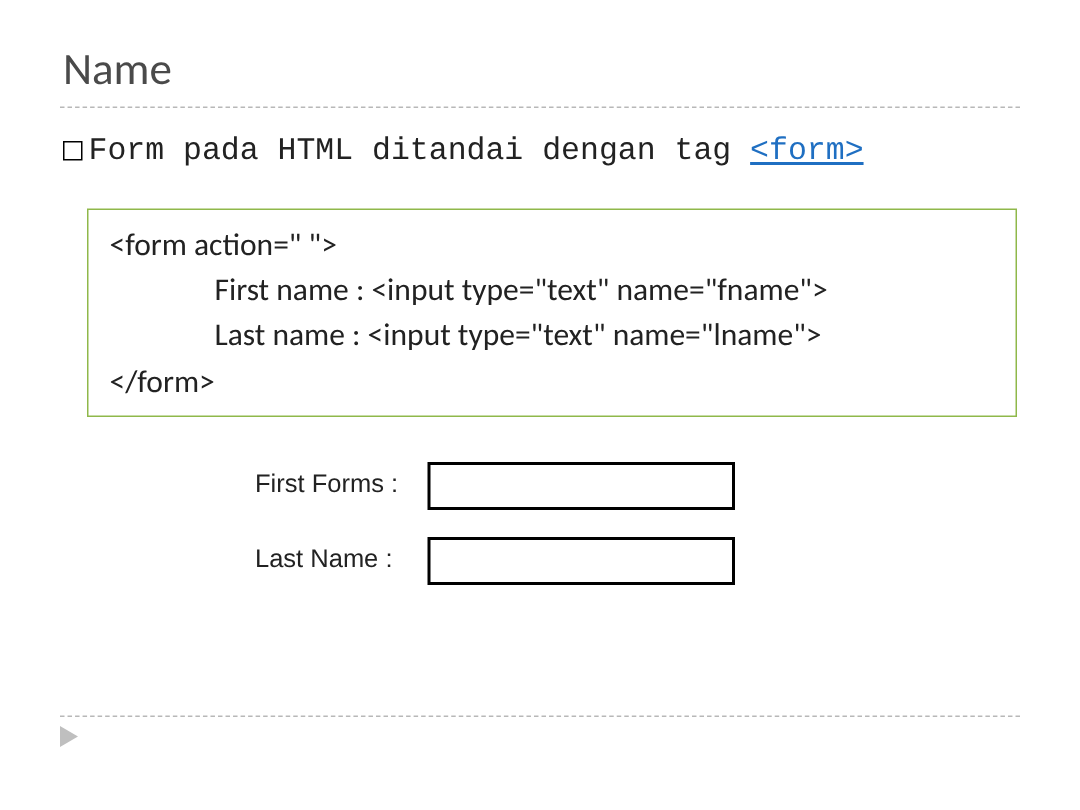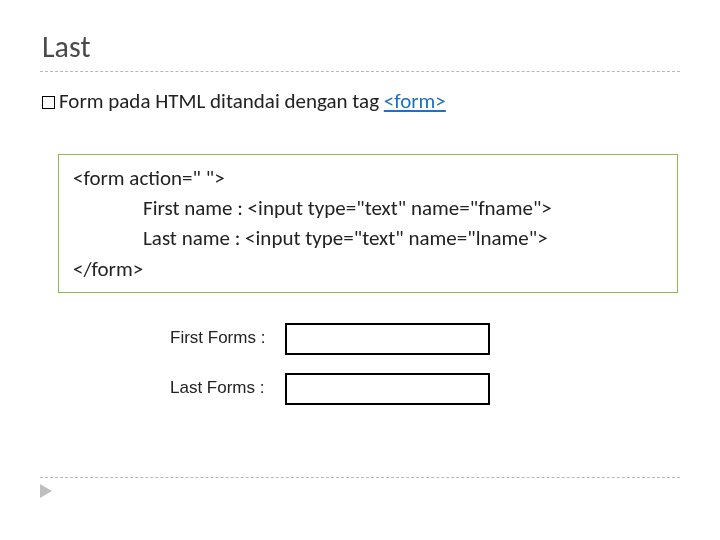--- a/index.html
+++ b/index.html
@@ -19,21 +19,22 @@
     margin-bottom: 6px;
     margin-left: 2px;
   }
   .hr-dashed {
     border: none;
     border-top: 1.5px dashed #b8b8b8;
     margin-bottom: 14px;
   }
   .bullets {
     margin-left: 2px;
-    margin-bottom: 36px;
+    margin-bottom: 21px;
+    font-family: Liberation Mono, monospace;
   }
   .bullet-line {
     font-size: 21px;
     color: #222;
     line-height: 1.5;
   }
   .bullet-icon {
     display: inline-block;
     width: 13px;
     height: 13px;
@@ -89,21 +90,21 @@
     bottom: 42px;
     width: 0; height: 0;
     border-top: 7px solid transparent;
     border-bottom: 7px solid transparent;
     border-left: 12px solid #bfbfbf;
   }
 </style>
 </head>
 <body>
 
-<div class="title">Last</div>
+<div class="title">Name</div>
 <hr class="hr-dashed">
 
 <div class="bullets">
   <div class="bullet-line">
     <span class="bullet-icon"></span><span>Form pada HTML ditandai dengan tag </span><span class="tag-blue">&lt;form&gt;</span>
   </div>
 </div>
 
 <div class="code-box">
   <div>&lt;form action=" "&gt;</div>
@@ -111,19 +112,19 @@
   <span class="code-indent">Last name : &lt;input type="text" name="lname"&gt;</span>
   <div>&lt;/form&gt;</div>
 </div>
 
 <div class="form-demo">
   <div class="form-row">
     <div class="form-label">First Forms :</div>
     <div class="form-input"></div>
   </div>
   <div class="form-row">
-    <div class="form-label">Last Forms :</div>
+    <div class="form-label">Last Name :</div>
     <div class="form-input"></div>
   </div>
 </div>
 
 <hr class="hr-bottom">
 <div class="marker"></div>
 
 </body></html>

